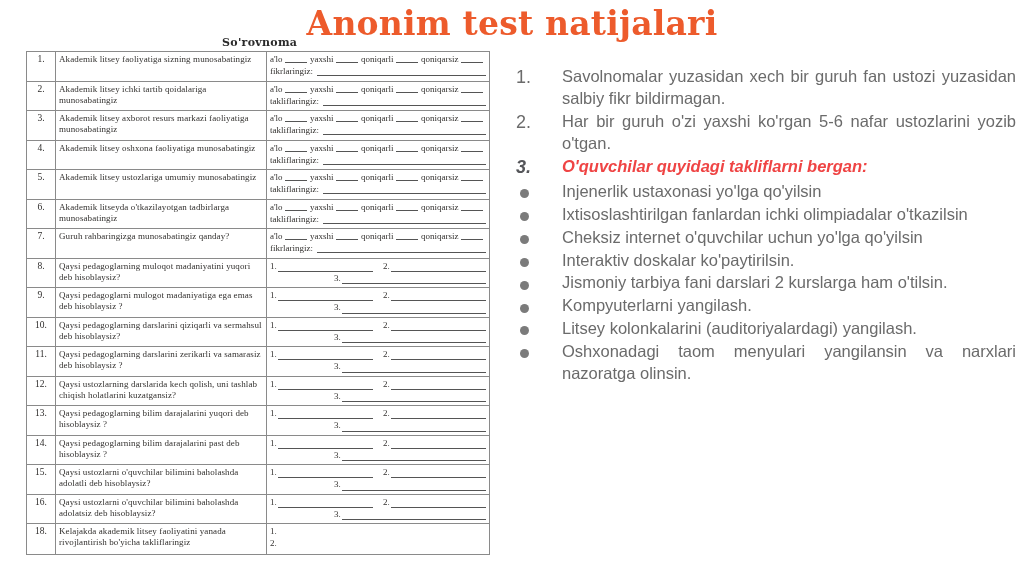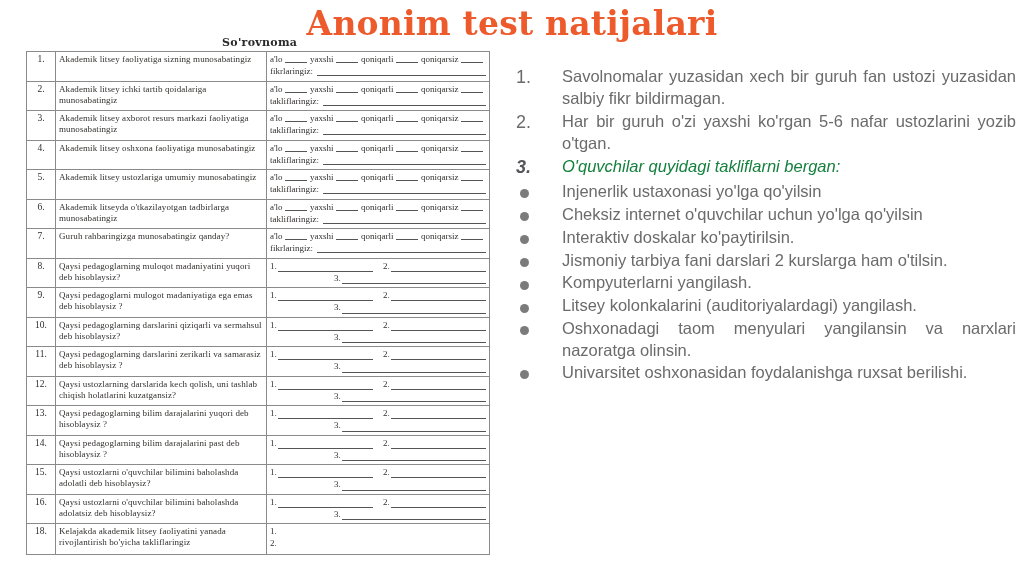--- a/index.html
+++ b/index.html
@@ -156,22 +156,22 @@
     flex: 1 1 auto;
     text-align: justify;
     text-justify: inter-word;
   }
   .num-item.highlight .marker {
     font-weight: bold;
     font-style: italic;
     color: #55565a;
   }
   .num-item.highlight .body {
-    color: #15803d;
-    font-weight: normal;
+    color: #ef4444;
+    font-weight: bold;
     font-style: italic;
   }
 
   .bullet-item {
     display: flex;
     align-items: flex-start;
   }
   .bullet-item .dot {
     flex: 0 0 46px;
     padding-top: 1px;
@@ -523,20 +523,24 @@
     <div class="num-item highlight">
       <div class="marker">3.</div>
       <div class="body">O'quvchilar quyidagi takliflarni bergan:</div>
     </div>
     <div class="bullet-item">
       <div class="dot"><span></span></div>
       <div class="body">Injenerlik ustaxonasi yo'lga qo'yilsin</div>
     </div>
     <div class="bullet-item">
       <div class="dot"><span></span></div>
+      <div class="body">Ixtisoslashtirilgan fanlardan ichki olimpiadalar o'tkazilsin</div>
+    </div>
+    <div class="bullet-item">
+      <div class="dot"><span></span></div>
       <div class="body">Cheksiz internet o'quvchilar uchun yo'lga qo'yilsin</div>
     </div>
     <div class="bullet-item">
       <div class="dot"><span></span></div>
       <div class="body">Interaktiv doskalar ko'paytirilsin.</div>
     </div>
     <div class="bullet-item">
       <div class="dot"><span></span></div>
       <div class="body">Jismoniy tarbiya fani darslari 2 kurslarga ham o'tilsin.</div>
     </div>
@@ -545,17 +549,13 @@
       <div class="body">Kompyuterlarni yangilash.</div>
     </div>
     <div class="bullet-item">
       <div class="dot"><span></span></div>
       <div class="body">Litsey kolonkalarini (auditoriyalardagi) yangilash.</div>
     </div>
     <div class="bullet-item">
       <div class="dot"><span></span></div>
       <div class="body">Oshxonadagi taom menyulari yangilansin va narxlari nazoratga olinsin.</div>
     </div>
-    <div class="bullet-item">
-      <div class="dot"><span></span></div>
-      <div class="body">Univarsitet oshxonasidan foydalanishga ruxsat berilishi.</div>
-    </div>
   </div>
 
 </body></html>

